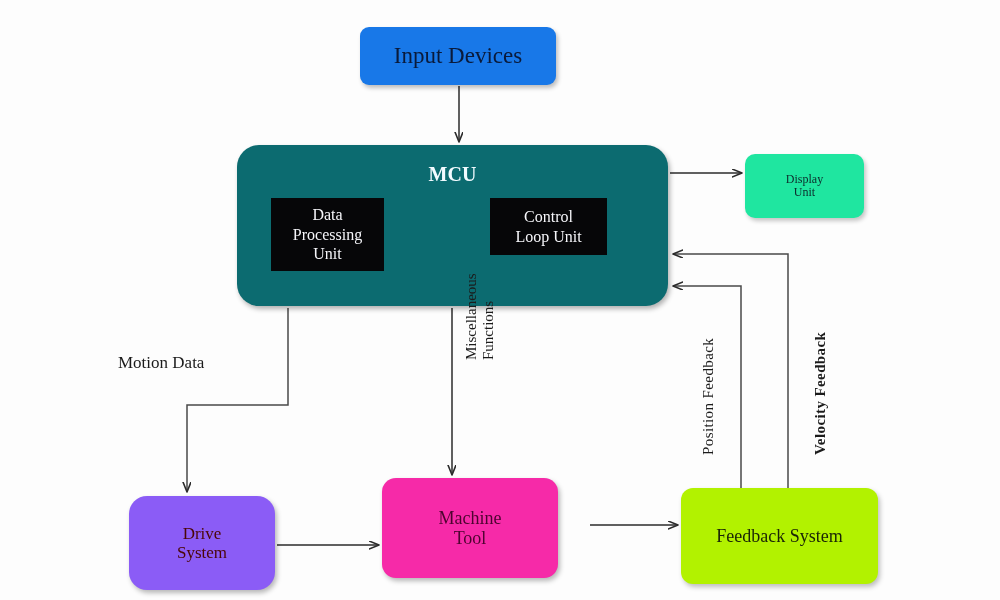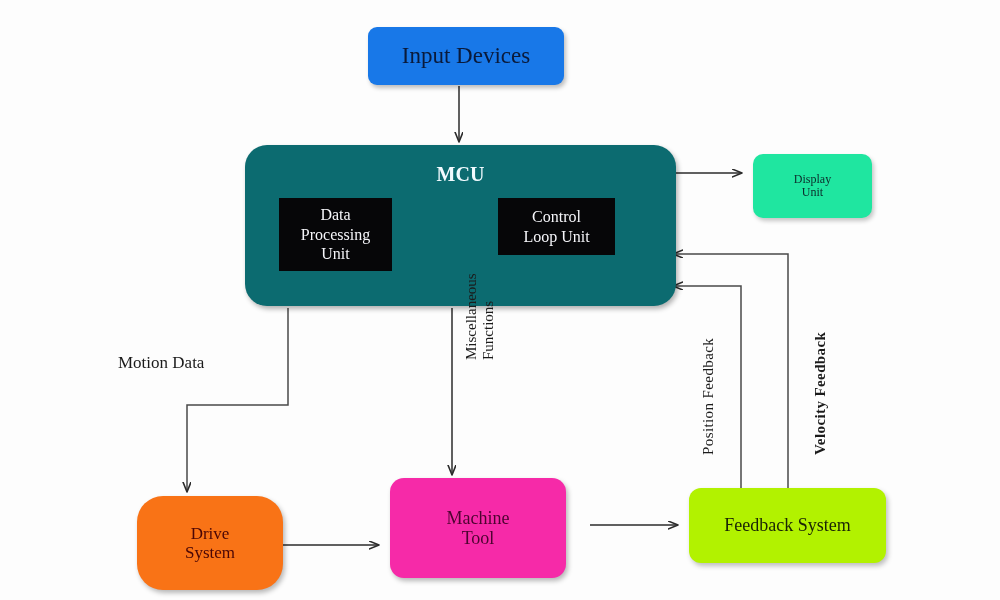--- a/index.html
+++ b/index.html
@@ -24,21 +24,20 @@
     pointer-events: none;
   }
   .node {
     position: absolute;
     display: flex;
     align-items: center;
     justify-content: center;
     text-align: center;
     box-sizing: border-box;
     line-height: 1.12;
-    margin-left: 8px;
   }
   .node-label {
     white-space: pre-line;
     display: block;
     width: 100%;
   }
 
   
   #node-input-devices {
     left: 360px; top: 27px; width: 196px; height: 58px;
@@ -86,40 +85,40 @@
     background: #1fe6a0;
     border-radius: 10px;
     color: #0d2b2b;
     font-size: 12px;
     box-shadow: 2px 3px 4px rgba(0,0,0,0.22);
   }
 
   
   #node-drive-system {
     left: 129px; top: 496px; width: 146px; height: 94px;
-    background: #f97316;
-    border-radius: 26px;
+    background: #8b5cf6;
+    border-radius: 18px;
     color: #4a0606;
     font-size: 17px;
     box-shadow: 2px 3px 5px rgba(0,0,0,0.28);
   }
 
   
   #node-machine-tool {
     left: 382px; top: 478px; width: 176px; height: 100px;
     background: #f62aa8;
     border-radius: 14px;
     color: #4d0430;
     font-size: 18px;
     box-shadow: 2px 3px 5px rgba(0,0,0,0.28);
   }
 
   
   #node-feedback-system {
-    left: 681px; top: 488px; width: 197px; height: 75px;
+    left: 681px; top: 488px; width: 197px; height: 96px;
     background: #b2f200;
     border-radius: 12px;
     color: #1a2406;
     font-size: 18px;
     box-shadow: 2px 3px 5px rgba(0,0,0,0.25);
   }
 
   
   .edge-label {
     position: absolute;

